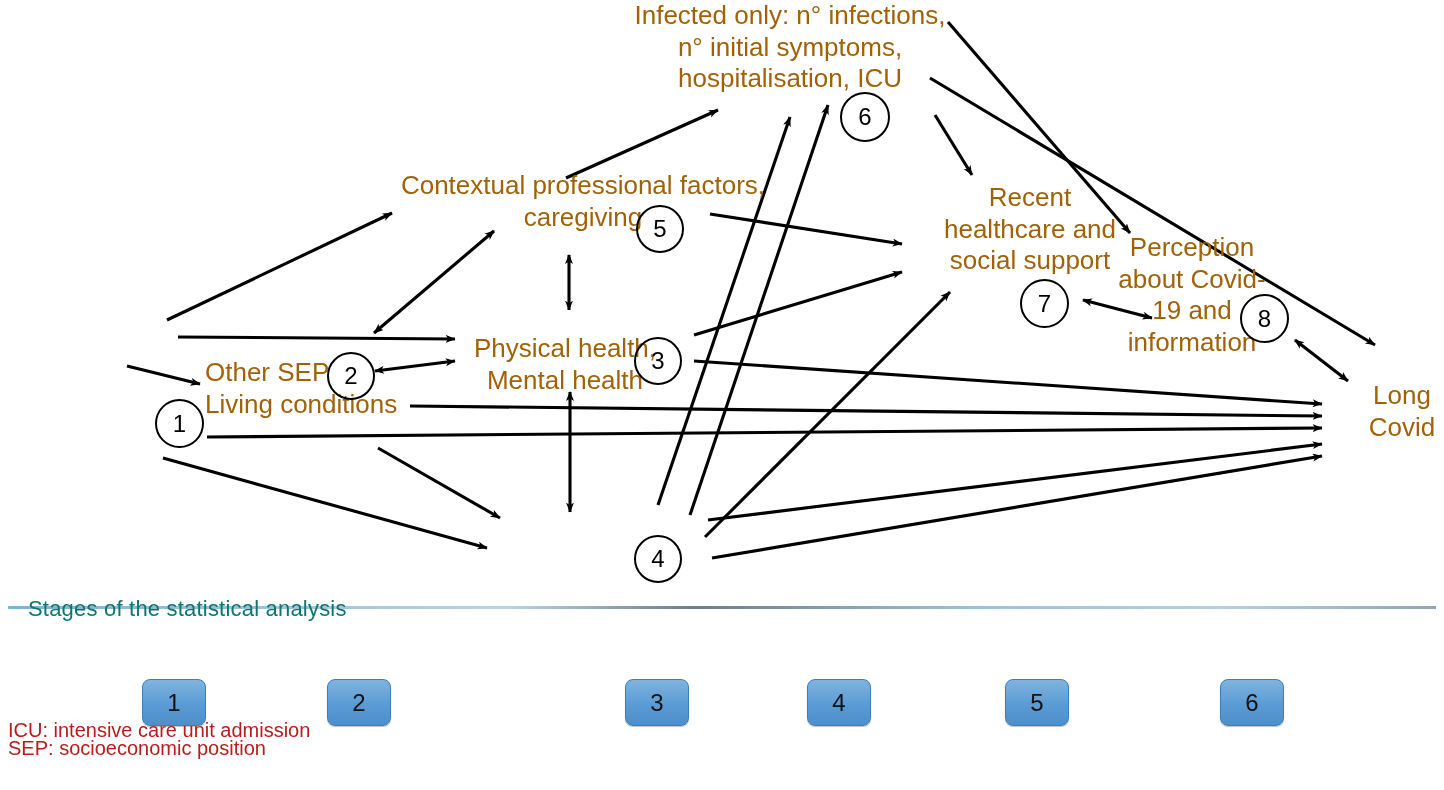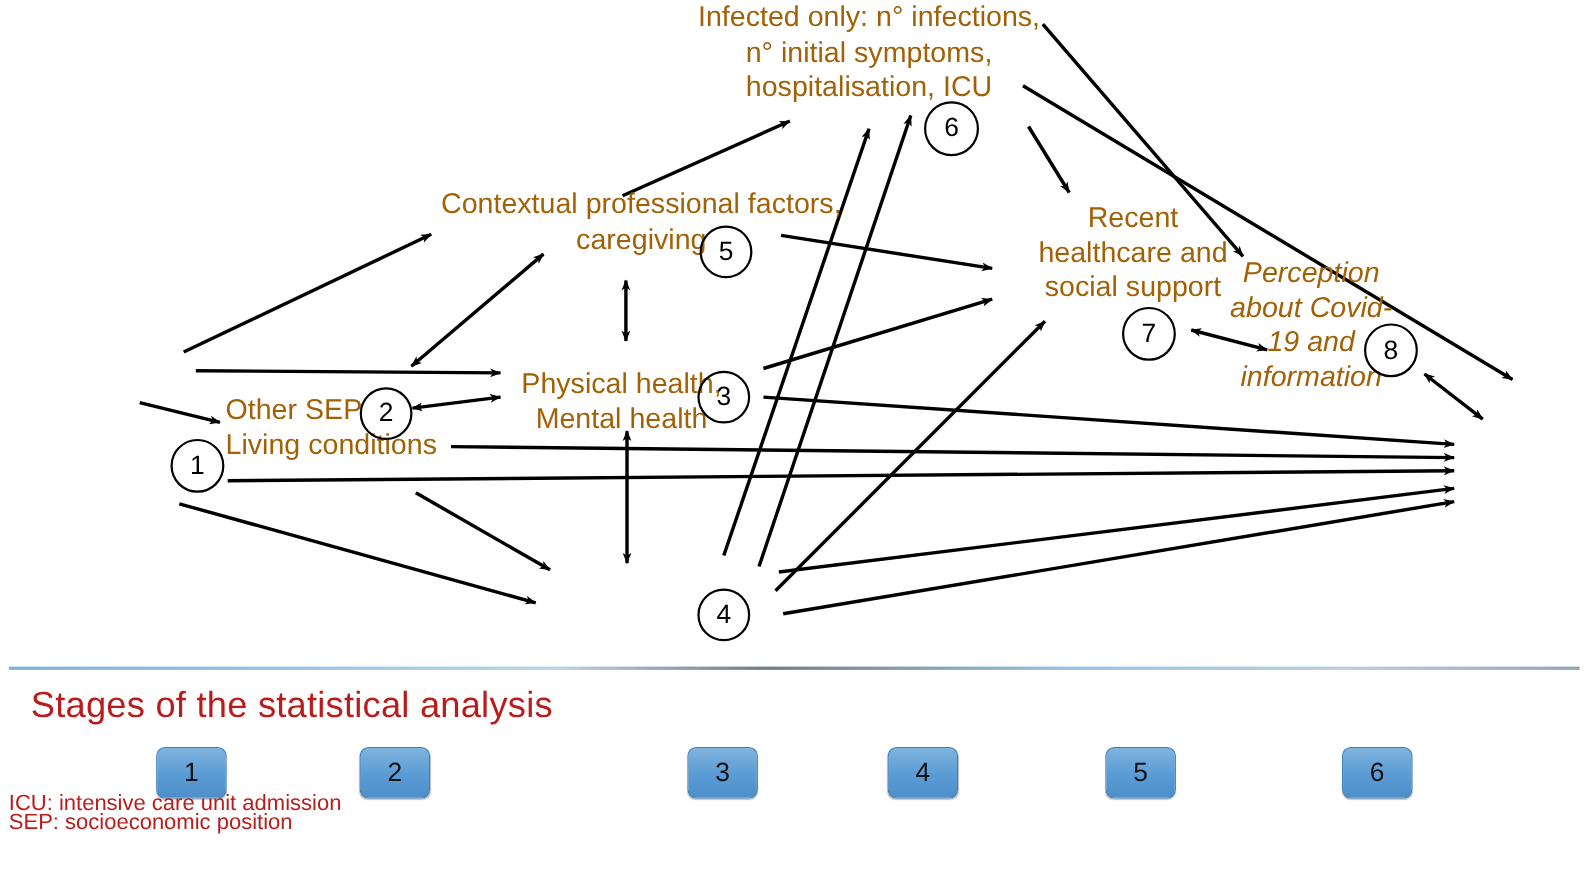--- a/index.html
+++ b/index.html
@@ -19,21 +19,21 @@
     position:absolute;border:2px solid #000;border-radius:50%;
     background:transparent;
     display:flex;align-items:center;justify-content:center;
     font-size:24px;color:#000;
   }
 
   .divider{position:absolute;left:8px;top:606px;width:1428px;height:3px;
     background:linear-gradient(to right,#7fb2d4 0%, #9cc3dd 18%, #b9d4e6 35%, #6f7f86 48%, #9cc3dd 68%, #b7cfe0 85%, #8fa7b4 100%);
   }
 
-  .section-title{position:absolute;left:28px;top:622px;font-size:33px;color:#b91c1c;letter-spacing:.2px;}
+  .section-title{position:absolute;left:28px;top:596px;font-size:22px;color:#0f766e;letter-spacing:.2px;}
 
   .stage-box{
     position:absolute;width:62px;height:45px;border-radius:8px;
     background:linear-gradient(180deg,#7fb4de 0%,#5a9bd5 55%,#4e8fca 100%);
     border:1px solid #3f7fb5;
     box-shadow:0 1px 1px rgba(0,0,0,.25);
     display:flex;align-items:center;justify-content:center;
     color:#111;font-size:24px;
   }
 
@@ -121,25 +121,27 @@
 
 
   <div class="node" style="left:600px;top:0px;width:380px;">Infected only: n° infections,
 n° initial symptoms,
 hospitalisation, ICU</div>
 
   <div class="node" style="left:930px;top:182px;width:200px;">Recent
 healthcare and
 social support</div>
 
-  <div class="node" style="left:1112px;top:232px;width:160px;font-style:italic;">Perception
+  <div class="node" style="left:1112px;top:232px;width:160px;">Perception
 about Covid-
 19 and
 information</div>
 
+  <div class="node" style="left:1360px;top:380px;width:84px;">Long
+Covid</div>
 
   <div class="badge" style="left:155px;top:399px;width:45px;height:45px;">1</div>
   <div class="badge" style="left:327px;top:352px;width:44px;height:44px;">2</div>
   <div class="badge" style="left:634px;top:337px;width:44px;height:44px;">3</div>
   <div class="badge" style="left:634px;top:535px;width:44px;height:44px;">4</div>
   <div class="badge" style="left:636px;top:205px;width:44px;height:44px;">5</div>
   <div class="badge" style="left:840px;top:92px;width:46px;height:46px;">6</div>
   <div class="badge" style="left:1020px;top:279px;width:45px;height:45px;">7</div>
   <div class="badge" style="left:1240px;top:294px;width:45px;height:45px;">8</div>
 

